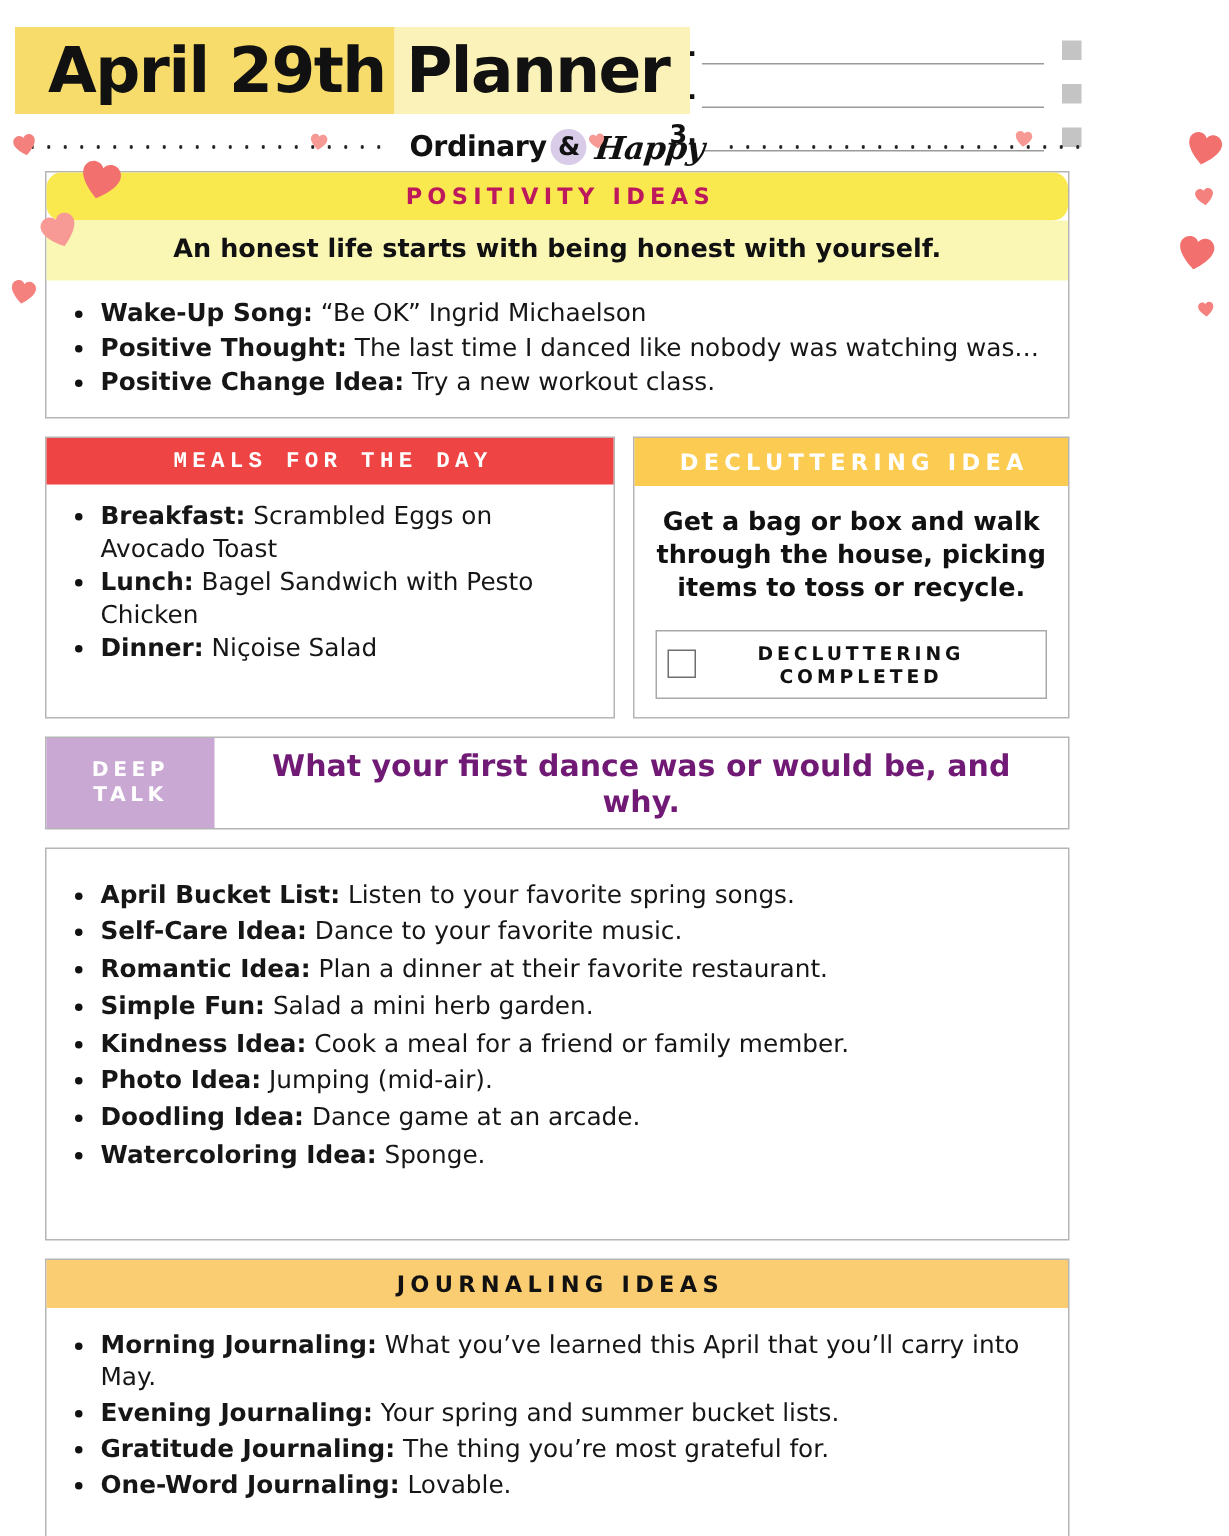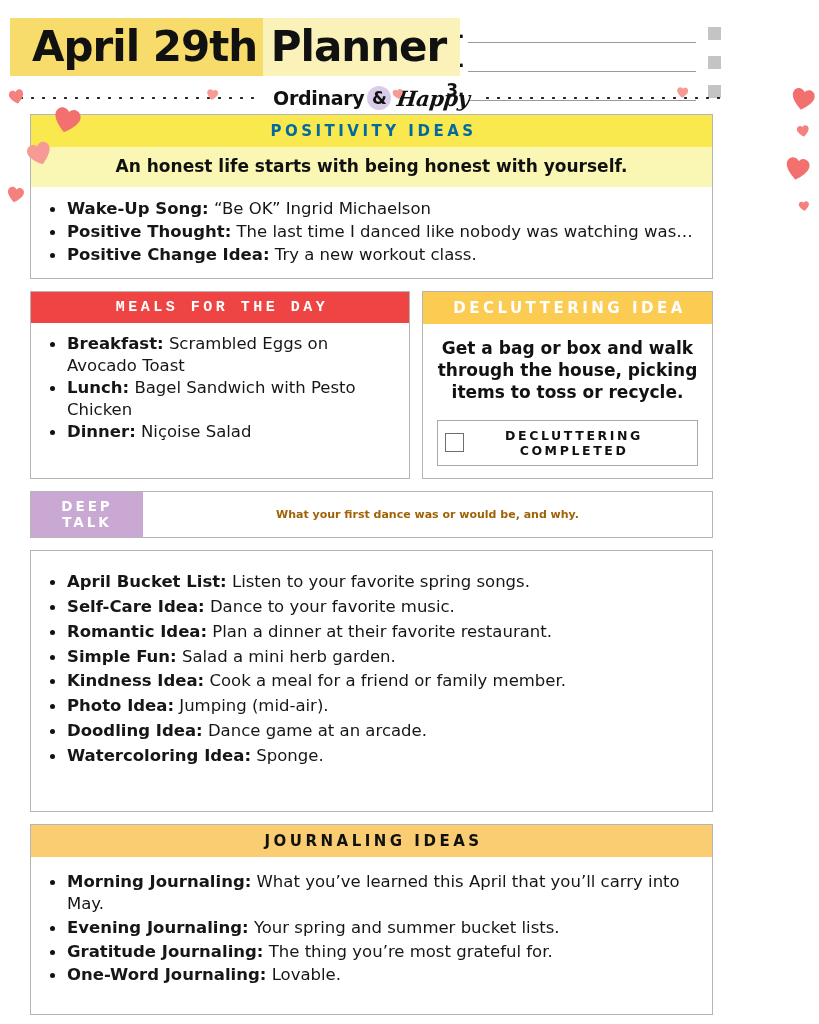--- a/index.html
+++ b/index.html
@@ -170,21 +170,21 @@
     z-index: 2;
   }
   .card-header {
     text-align: center;
     font-family: "DejaVu Sans", sans-serif;
     font-weight: bold;
     letter-spacing: 3.5px;
     font-size: 15px;
     padding: 7px 4px 7px 8px;
   }
-  .hdr-yellow { background: #F9E94E; color: #0369a1; }
+  .hdr-yellow { background: #F9E94E; color: #be185d; border-radius: 10px; }
   .hdr-rose   { background: #ef4444; color: #ffffff; font-family: Liberation Mono, monospace; }
   .hdr-gold   { background: #FCCB51; color: #ffffff; }
   .hdr-pink   { background: #F284A8; color: #ffffff; }
   .hdr-amber  { background: #FACD72; color: #111; }
 
   .quote-band {
     background: #FAF7B5;
     text-align: center;
     font-family: "DejaVu Sans", sans-serif;
     font-weight: bold;
@@ -293,22 +293,22 @@
     padding: 6px 0;
     flex: none;
   }
   .deep-talk-body {
     flex: 1;
     display: flex;
     align-items: center;
     justify-content: center;
     font-family: "DejaVu Sans", sans-serif;
     font-weight: bold;
-    font-size: 11px;
-    color: #a16207;
+    font-size: 20px;
+    color: #701a75;
     padding: 6px 14px;
     text-align: center;
   }
 
   .things { margin-top: 12px; }
   .things ul.items { padding-top: 20px; padding-bottom: 42px; }
   .things ul.items li { margin-bottom: 3px; }
 
   .journal { margin-top: 12px; }
   .journal ul.items { padding-top: 14px; padding-bottom: 26px; }

